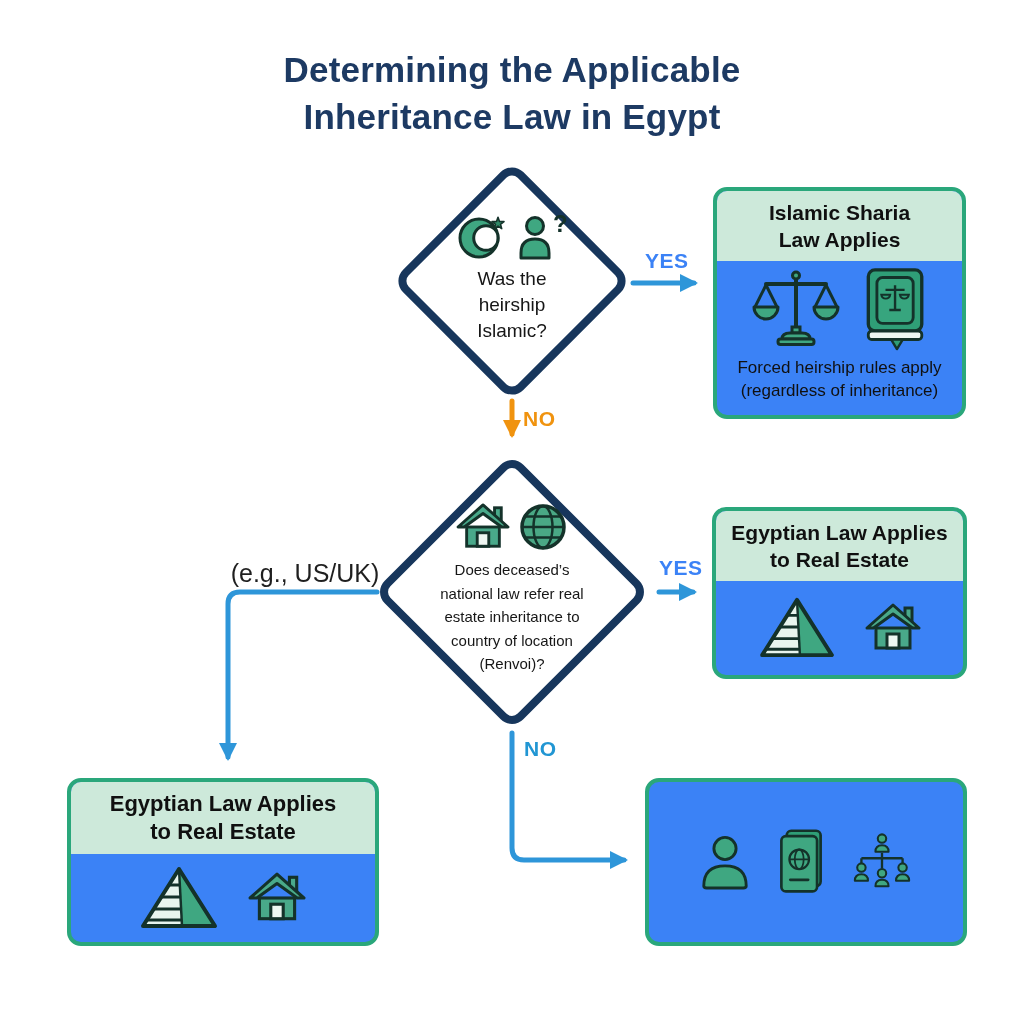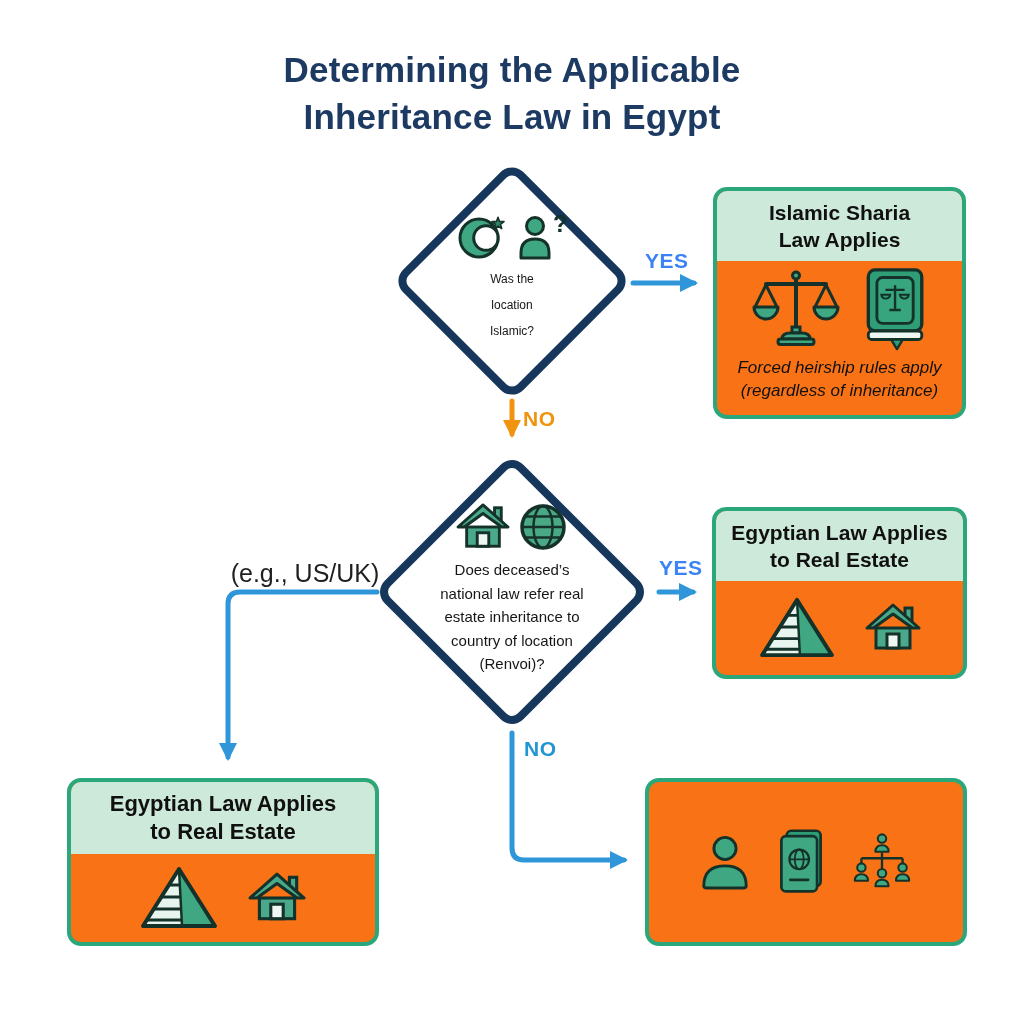--- a/index.html
+++ b/index.html
@@ -14,29 +14,29 @@
   .lbl-no2{color:#2196d3;}
   .edge-note{position:absolute;font-size:25px;font-weight:400;color:#1f1f1f;text-align:center;}
   .diamond{position:absolute;background:#fff;border:8px solid #17365c;border-radius:16px;
            transform:rotate(45deg);box-sizing:border-box;}
   .d1{left:427px;top:196px;width:170px;height:170px;}
   .d2{left:414px;top:494px;width:196px;height:196px;}
   .d-content{position:absolute;display:flex;flex-direction:column;align-items:center;text-align:center;}
   .dc1{left:442px;top:212px;width:140px;}
   .dc2{left:418px;top:502px;width:188px;}
   .d-icons{display:flex;align-items:flex-end;justify-content:center;gap:8px;}
-  .d-text1{margin-top:6px;font-size:12px;line-height:26px;color:#161616;}
+  .d-text1{margin-top:6px;font-size:19px;line-height:26px;color:#161616;}
   .d-text2{margin-top:6px;font-size:15px;line-height:23.5px;color:#161616;}
-  .rbox{position:absolute;background:#f97316;border:4px solid #2aa77b;border-radius:14px;
+  .rbox{position:absolute;background:#3b82f6;border:4px solid #2aa77b;border-radius:14px;
         box-sizing:border-box;overflow:hidden;display:flex;flex-direction:column;}
   .rbox-header{background:#cde9da;text-align:center;font-weight:700;color:#101010;
                display:flex;flex-direction:column;align-items:center;justify-content:center;
                padding:8px 4px;}
   .rbox-body{flex:1;display:flex;align-items:center;justify-content:center;}
-  .rbox-caption{text-align:center;font-size:17px;line-height:23px;color:#101010;padding:0 8px 13px;font-style:italic;}
+  .rbox-caption{text-align:center;font-size:17px;line-height:23px;color:#101010;padding:0 8px 13px;}
   .b-sharia{left:713px;top:187px;width:253px;height:232px;}
   .b-sharia .rbox-header{font-size:21px;line-height:27px;}
   .b-egypt-r{left:712px;top:507px;width:255px;height:172px;}
   .b-egypt-r .rbox-header{font-size:21px;line-height:27px;}
   .b-egypt-l{left:67px;top:778px;width:312px;height:168px;}
   .b-egypt-l .rbox-header{font-size:22px;line-height:28px;}
   .b-national{left:645px;top:778px;width:322px;height:168px;}
   .b-national .rbox-header{font-size:21px;line-height:27px;} .g24{gap:24px;} .g30{gap:30px;}
   svg{display:block;}
 </style>
@@ -80,21 +80,21 @@
         <polygon points="41,5.2 42.5,9.4 47,9.6 43.5,12.3 44.7,16.6 41,14.1 37.3,16.6 38.5,12.3 35,9.6 39.5,9.4" fill="#2f8a68" stroke="#14322a" stroke-width="1.6" stroke-linejoin="round"></polygon>
       </svg>
       <svg width="50" height="48" viewBox="0 0 50 48">
         <circle cx="18" cy="14" r="8.5" fill="#3fa781" stroke="#14322a" stroke-width="3"></circle>
         <path d="M4 46 L4 41 Q4 27 18 27 Q32 27 32 41 L32 46 Z" fill="#3fa781" stroke="#14322a" stroke-width="3" stroke-linejoin="round"></path>
         <text x="36" y="20" font-size="24" font-weight="700" fill="#14322a">?</text>
       </svg>
     </div>
     <div class="d-text1">
       <div>Was the</div>
-      <div>location</div>
+      <div>heirship</div>
       <div>Islamic?</div>
     </div>
   </div>
 
   <div class="diamond d2"></div>
   <div class="d-content dc2">
     <div class="d-icons">
       <svg width="54" height="50" viewBox="0 0 56 52">
         <rect x="40" y="6" width="7" height="13" fill="#49a98a" stroke="#14322a" stroke-width="3"></rect>
         <rect x="11" y="26" width="34" height="20" fill="#49a98a" stroke="#14322a" stroke-width="3"></rect>

